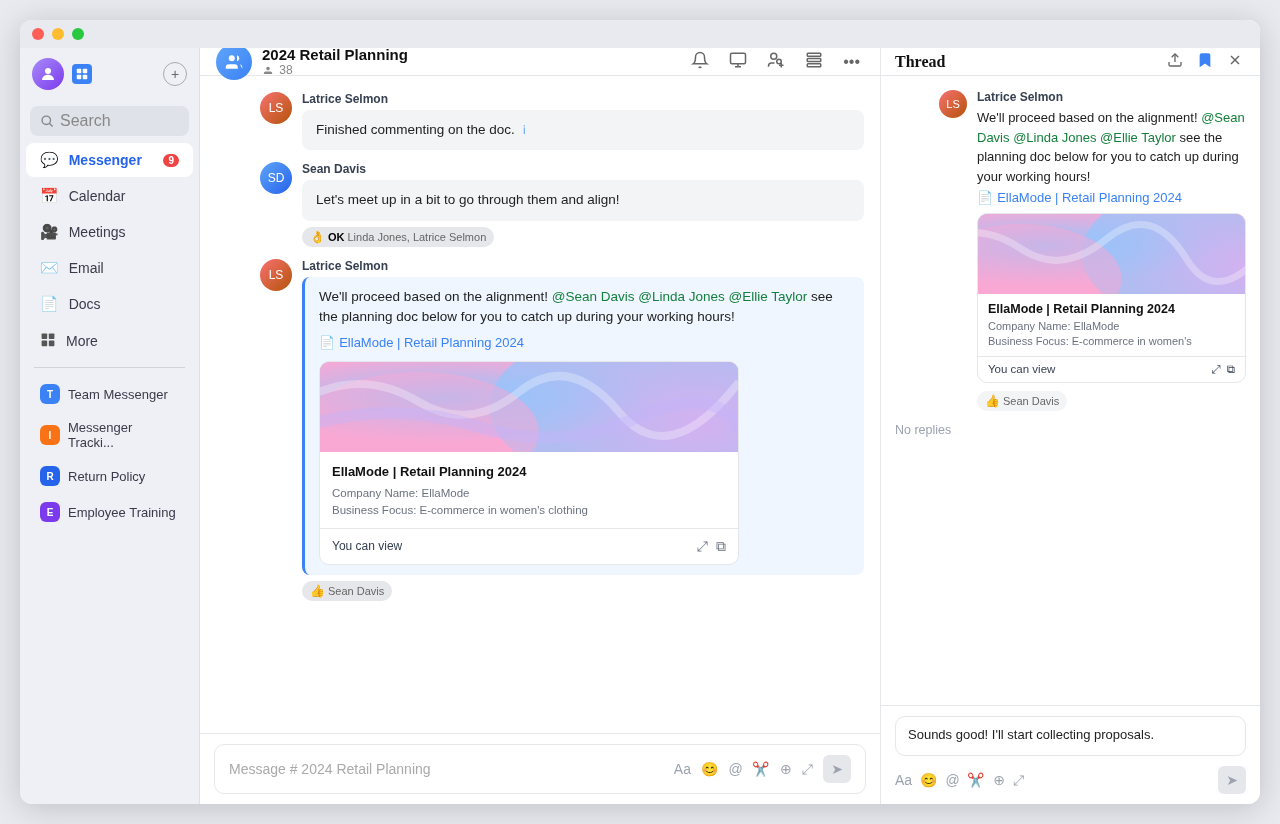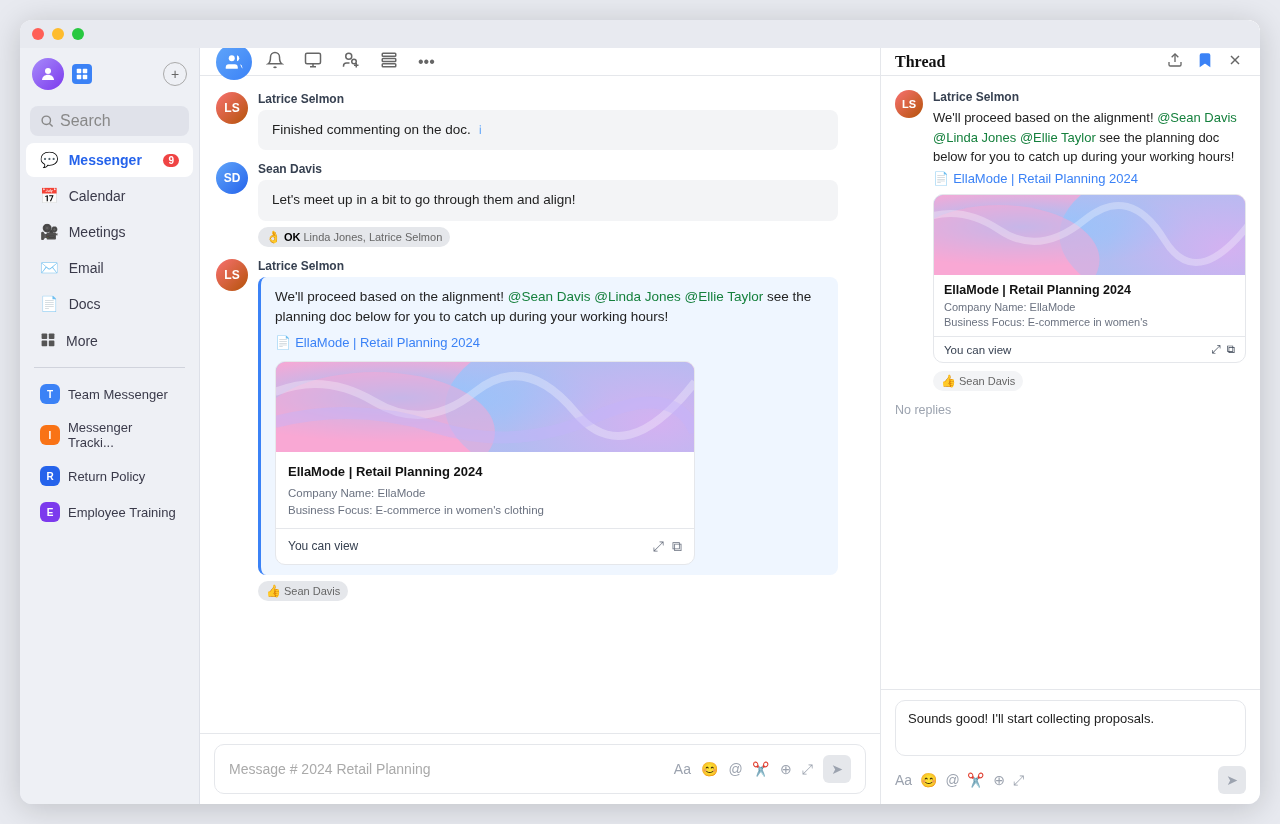--- a/index.html
+++ b/index.html
@@ -189,21 +189,21 @@
     .msg-row {
       display: flex;
       gap: 10px;
       align-items: flex-start;
     }
     .msg-avatar {
       width: 32px; height: 32px;
       border-radius: 50%;
       flex-shrink: 0;
       display: flex; align-items: center; justify-content: center;
-      font-size: 12px; font-weight: 700; color: white;
+      font-size: 12px; font-weight: 400; color: white; margin-left: 44px;
     }
     .av-latrice { background: linear-gradient(135deg, #f87171, #b45309); }
     .av-sean { background: linear-gradient(135deg, #60a5fa, #2563eb); }
     .msg-content { flex: 1; }
     .msg-sender { font-size: 12px; font-weight: 600; color: #374151; margin-bottom: 4px; }
     .msg-bubble {
       background: #f3f4f6;
       border-radius: 8px;
       padding: 10px 14px;
       font-size: 13.5px;
@@ -352,21 +352,21 @@
       padding: 10px 14px;
     }
     .thread-textarea {
       width: 100%;
       border: 1px solid #e5e7eb;
       border-radius: 10px;
       padding: 10px 12px;
       font-size: 13px;
       color: #222;
       resize: none;
-      height: 56px;
+      height: 40px;
       font-family: inherit;
       outline: none;
     }
     .thread-input-toolbar {
       display: flex; align-items: center; gap: 8px; margin-top: 6px;
     }
     .thread-input-toolbar span { font-size: 14px; color: #9ca3af; cursor: pointer; }
     .doc-link {
       color: #3b82f6;
       font-size: 13px;
@@ -469,20 +469,29 @@
   <div class="chat-main">
 
     <div class="chat-header">
       <div class="chat-header-avatar">
         <svg width="18" height="18" viewBox="0 0 24 24" fill="white">
             <path d="M17 21v-2a4 4 0 0 0-4-4H5a4 4 0 0 0-4 4v2"></path>
             <circle cx="9" cy="7" r="4"></circle>
             <path d="M23 21v-2a4 4 0 0 0-3-3.87"></path>
             <path d="M16 3.13a4 4 0 0 1 0 7.75"></path>
           </svg>
+      </div>
+      <div class="chat-header-info">
+        <div class="chat-header-title">2024 Retail Planning</div>
+        <div class="chat-header-meta">
+          <svg width="12" height="12" viewBox="0 0 20 20" fill="#888" style="vertical-align:middle;margin-right:2px;">
+              <path d="M13 11c2 0 4 1 4 3v1H3v-1c0-2 2-3 4-3h6zm-3-8a3 3 0 1 1 0 6 3 3 0 0 1 0-6z"></path>
+            </svg>
+          <span>38</span>
+        </div>
       </div>
       <div class="chat-header-actions">
         <button class="act-btn">
           <svg width="18" height="18" viewBox="0 0 24 24" fill="none" stroke="#666" stroke-width="2">
               <path d="M18 8A6 6 0 0 0 6 8c0 7-3 9-3 9h18s-3-2-3-9"></path>
               <path d="M13.73 21a2 2 0 0 1-3.46 0"></path>
             </svg>
         </button>
         <button class="act-btn">
           <svg width="18" height="18" viewBox="0 0 24 24" fill="none" stroke="#666" stroke-width="2">

